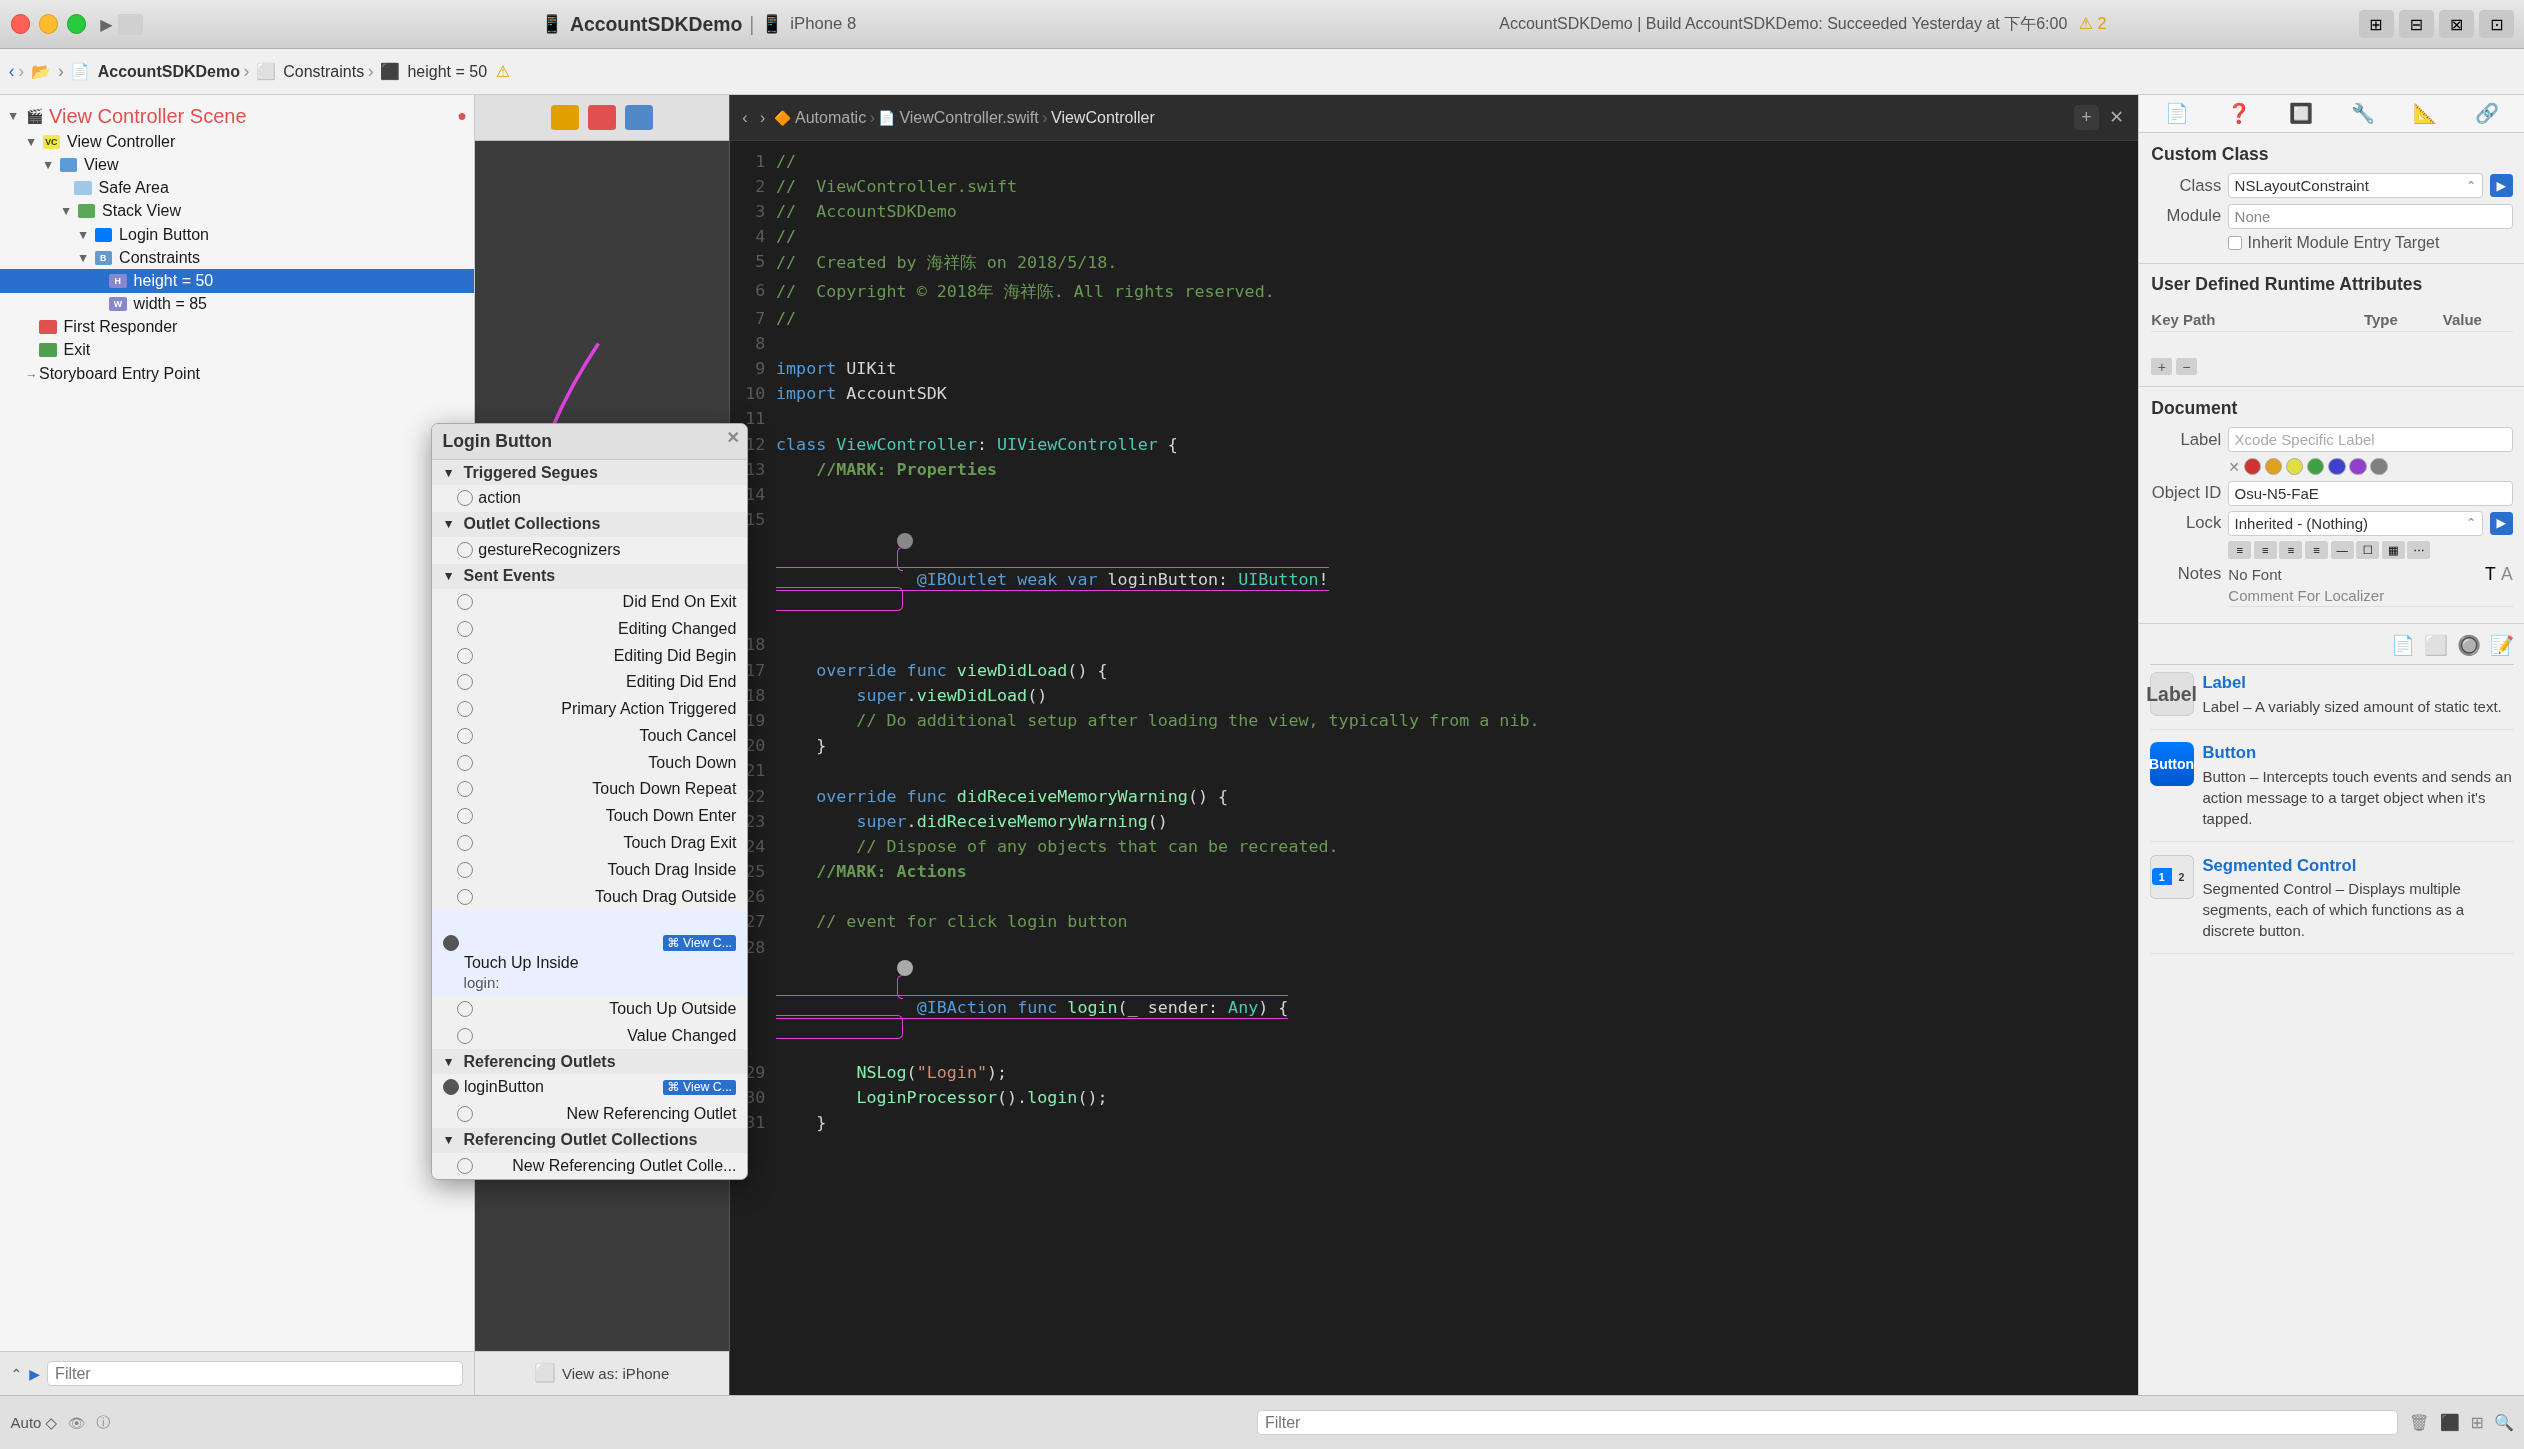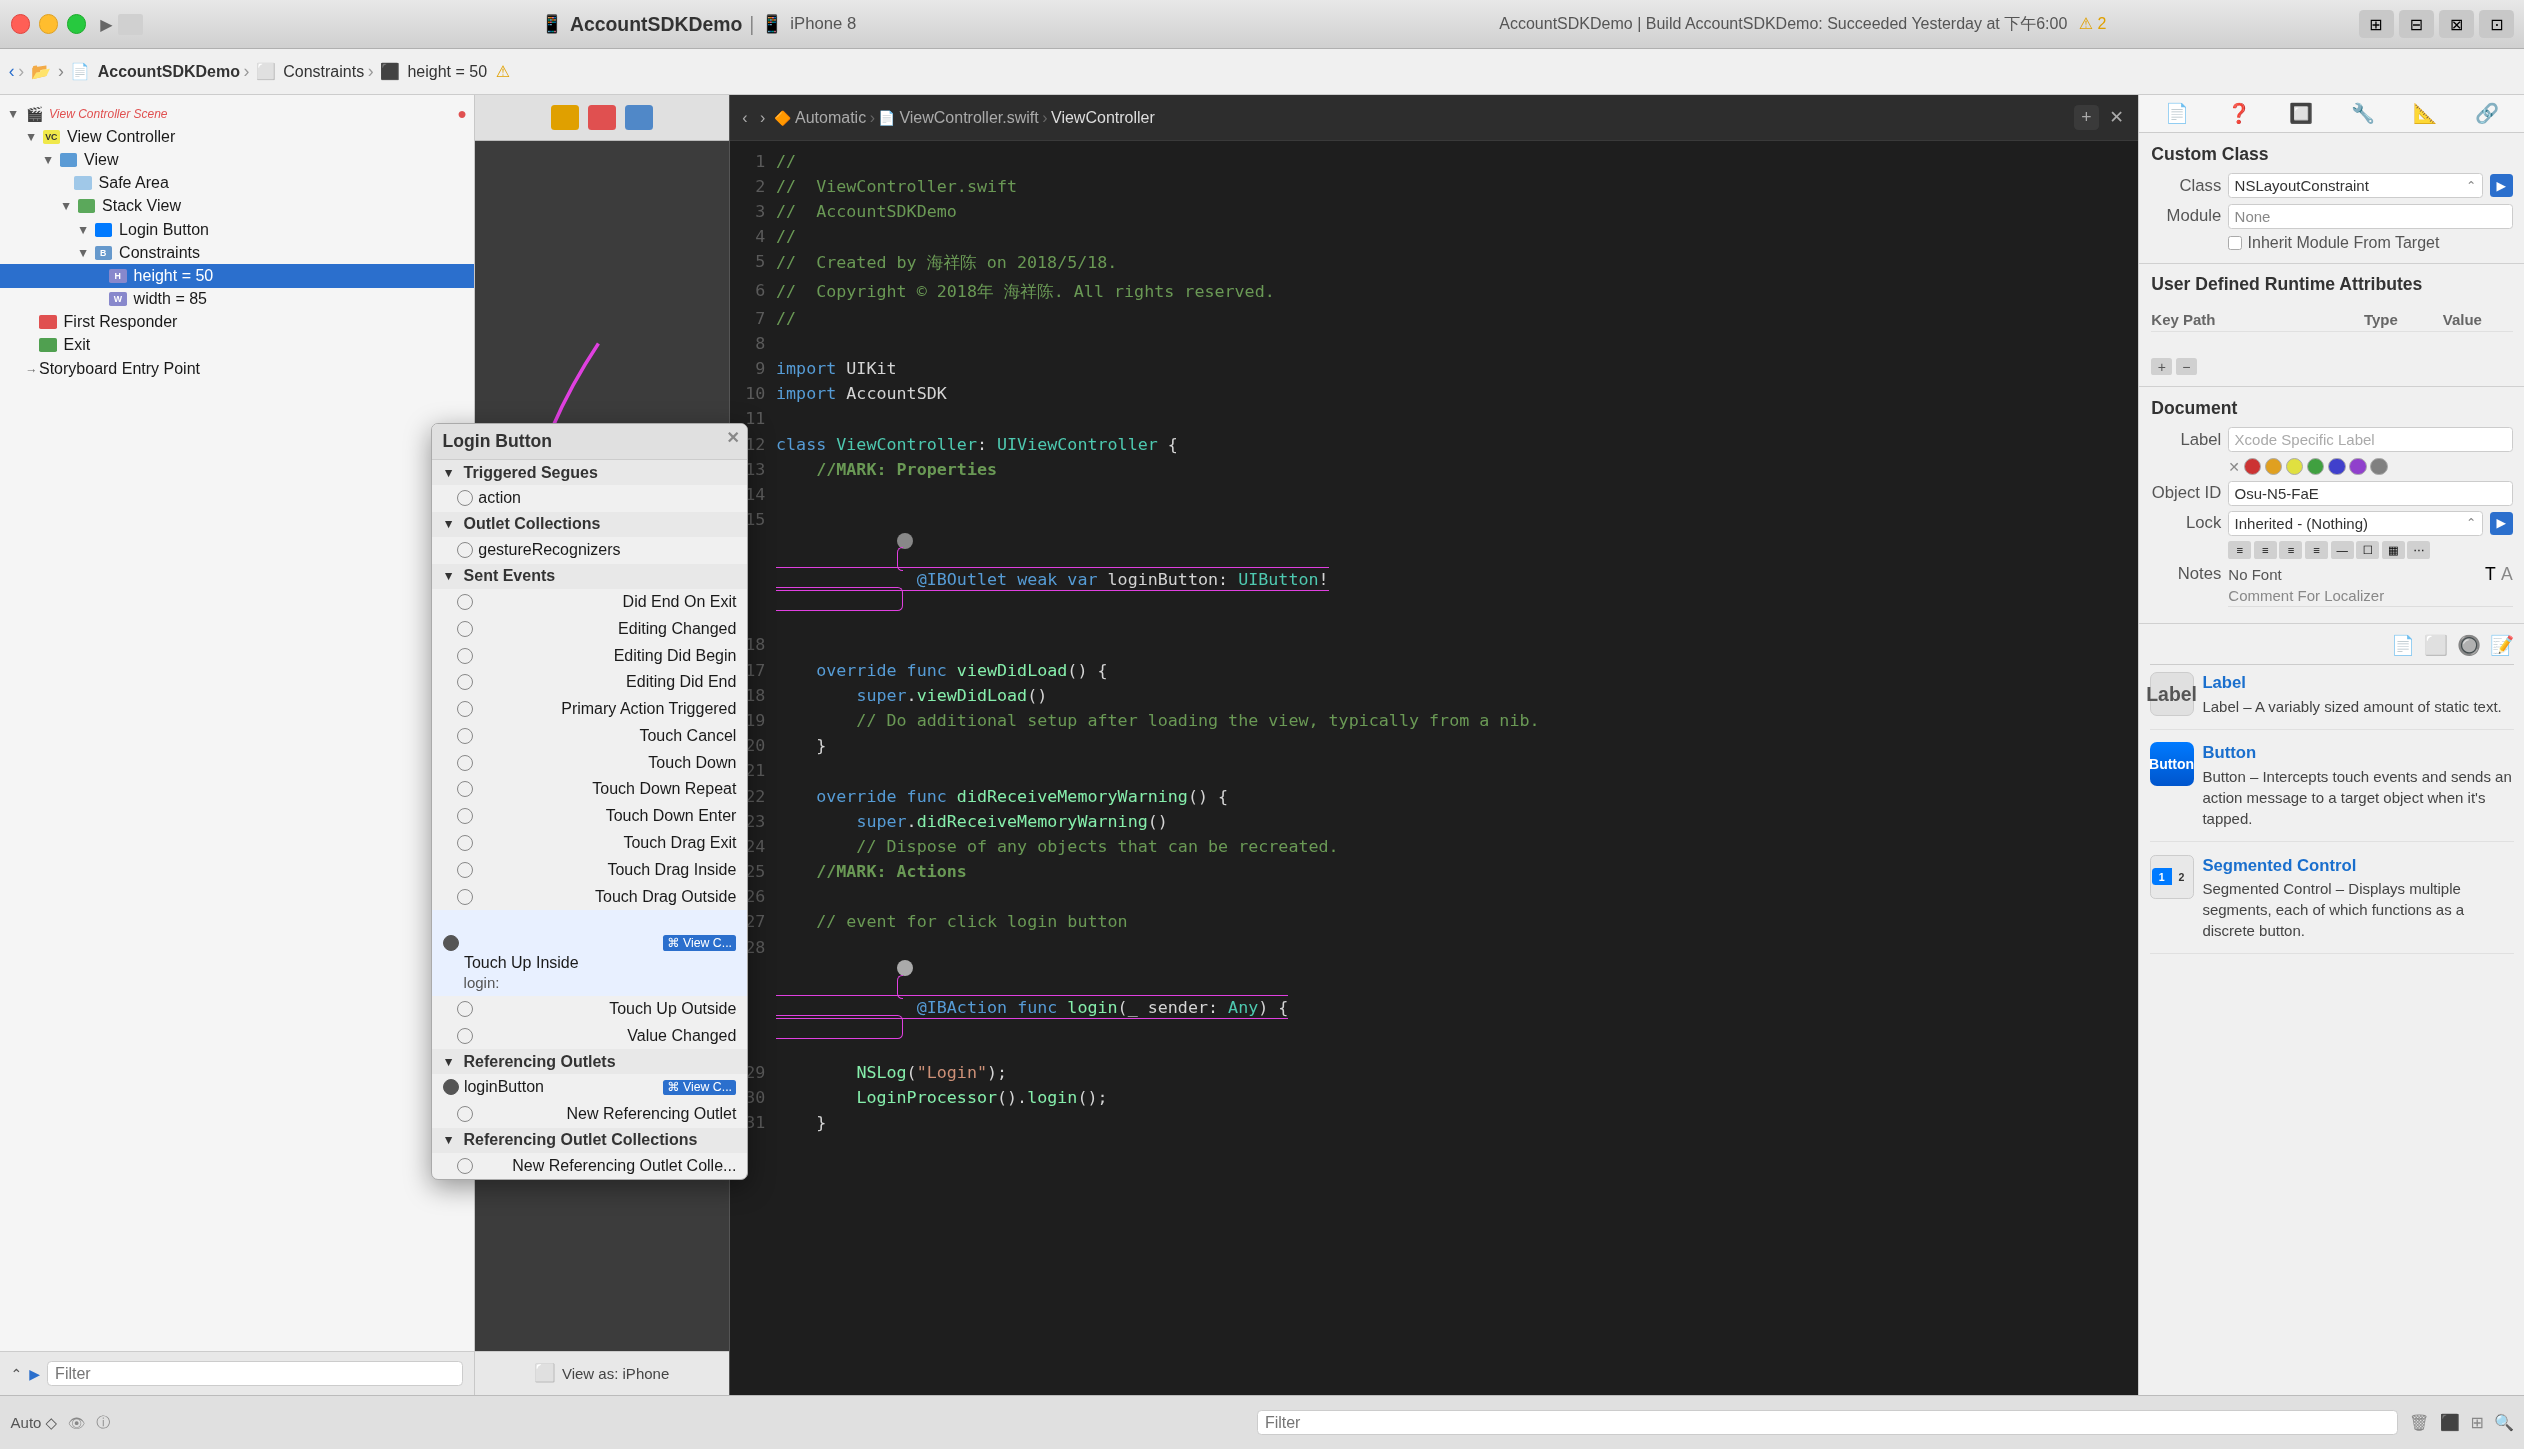--- a/index.html
+++ b/index.html
@@ -246,21 +246,21 @@
   </div>
 
   <div class="content-area">
 
     <div class="sidebar">
       <div class="sidebar-tree">
 
         <div class="tree-item indent-0">
           <span class="tree-arrow expand-tri">▼</span>
           <span class="tree-icon" style="font-size:14px;">🎬</span>
-          <span class="tree-label" style="color:#e05050; font-size:12px;font-style:italic;">View Controller Scene</span>
+          <span class="tree-label" style="color:#e05050; font-size:20px;">View Controller Scene</span>
           <span style="margin-left:auto; color:#e05050; font-size:16px;">●</span>
         </div>
 
         <div class="tree-item indent-1">
           <span class="tree-arrow expand-tri">▼</span>
           <span class="tree-icon icon-vc" style="background:#f0e84a;border-radius:1.8px;width:17.6px;height:14px;font-size:8.8px;display:flex;align-items:center;justify-content:center;font-weight:bold;">VC</span>
           <span class="tree-label" style="margin-left:3.5px; font-size:16px;">View Controller</span>
         </div>
 
         <div class="tree-item indent-2">
@@ -541,21 +541,21 @@
           </div>
         </div>
         <div class="right-row">
           <span class="right-label">Module</span>
           <div class="right-input" style="flex:1;">
             <span style="font-size:15px; color:#888;">None</span>
           </div>
         </div>
         <div class="checkbox-row" style="padding-left: 77px;">
           <div class="right-checkbox"></div>
-          <span class="right-checkbox-label">Inherit Module From Target</span>
+          <span class="right-checkbox-label">Inherit Module Entry Target</span>
         </div>
       </div>
 
       <div class="right-section">
         <div class="user-defined-header">
           <span class="right-section-title">User Defined Runtime Attributes</span>
         </div>
         <div style="display:flex; gap:8.8px; margin-bottom:3.5px;">
           <span style="flex:1; font-size:15px; color:#666; font-weight:600;">Key Path</span>
           <span style="width:70px; font-size:15px; color:#666; font-weight:600;">Type</span>

